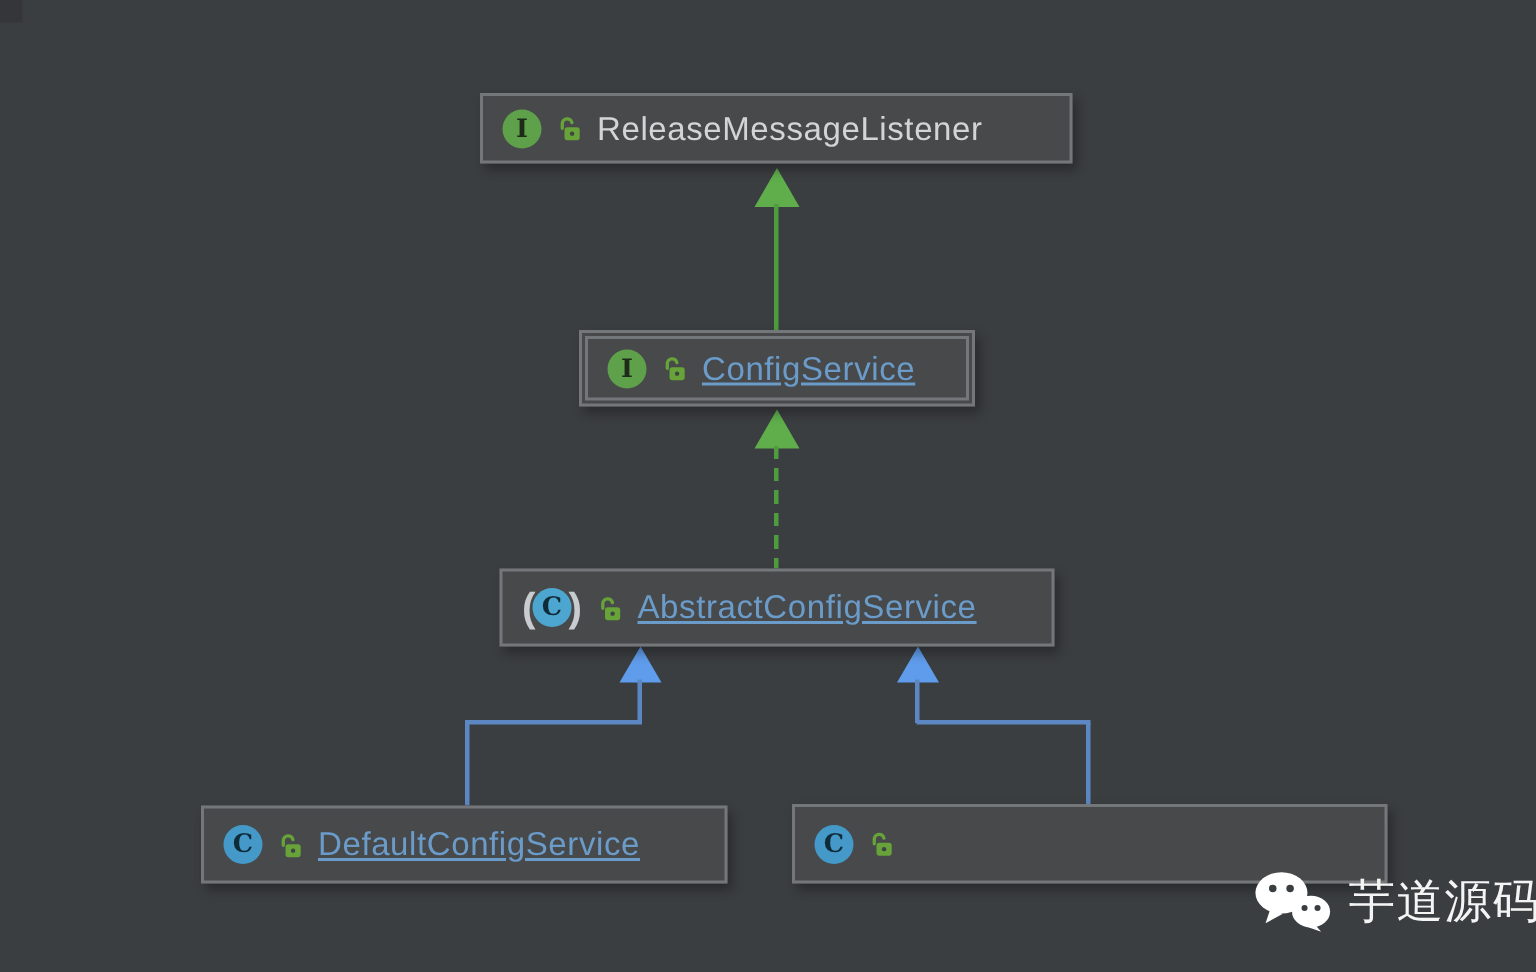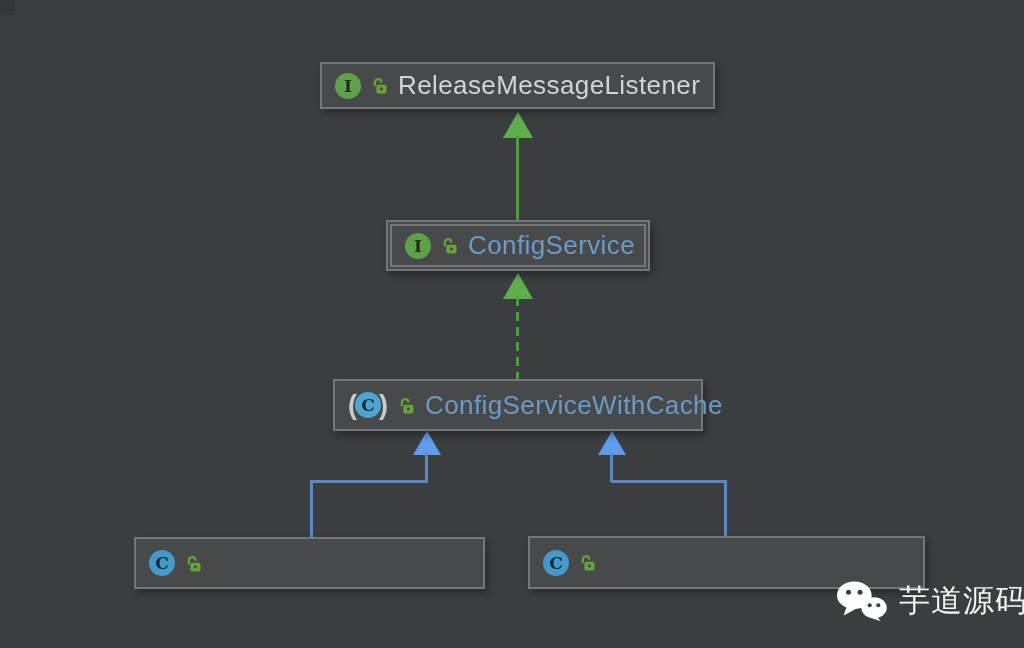--- a/index.html
+++ b/index.html
@@ -12,22 +12,22 @@
 
   
   .node{
     position:absolute;box-sizing:border-box;
     background:#47494b;border:2px solid #74777a;
     display:flex;align-items:center;
     padding-left:13px;gap:9px;
     box-shadow:3px 4px 7px rgba(0,0,0,0.32);
     cursor:default;
   }
-  .node .label{font-size:26px;letter-spacing:.4px;white-space:nowrap;}
-  .label.blue{color:#6b9bc8;}
+  .node .label{font-size:22px;letter-spacing:.4px;white-space:nowrap;}
+  .label.blue{color:#6b9bc8;text-decoration:underline;}
   .label.light{color:#d3d4d5;}
   .node.selected::after{
     content:"";position:absolute;inset:2px;border:2px solid #74777a;pointer-events:none;
   }
   
   .circ{
     width:26px;height:26px;border-radius:50%;
     display:flex;align-items:center;justify-content:center;
     font-size:17px;font-weight:bold;flex:0 0 auto;
   }
@@ -106,30 +106,31 @@
 
   <div class="node" style="left:333px;top:379px;width:370px;height:52px;">
     <span class="abstract-icon">
       <span class="circ cls" style="background:#4da6cf;">C</span>
     </span>
     <svg class="lock" viewBox="0 0 18 18">
       <path d="M4.6 9 V6.1 a3.1 3.1 0 0 1 6.1 -0.7" fill="none" stroke="#67a339" stroke-width="2.1" stroke-linecap="round"></path>
       <rect x="6" y="8.3" width="9.6" height="8.2" rx="1.8" fill="#67a339"></rect>
       <circle cx="10.8" cy="12.4" r="1.4" fill="#3f4446"></circle>
     </svg>
-    <span class="label blue">ConfigServiceWithCache</span>
+    <span class="label blue">AbstractConfigService</span>
   </div>
 
   <div class="node" style="left:134px;top:537px;width:351px;height:52px;">
     <span class="circ cls">C</span>
     <svg class="lock" viewBox="0 0 18 18">
       <path d="M4.6 9 V6.1 a3.1 3.1 0 0 1 6.1 -0.7" fill="none" stroke="#67a339" stroke-width="2.1" stroke-linecap="round"></path>
       <rect x="6" y="8.3" width="9.6" height="8.2" rx="1.8" fill="#67a339"></rect>
       <circle cx="10.8" cy="12.4" r="1.4" fill="#3f4446"></circle>
     </svg>
+    <span class="label blue">DefaultConfigService</span>
   </div>
 
   <div class="node" style="left:528px;top:536px;width:397px;height:53px;">
     <span class="circ cls">C</span>
     <svg class="lock" viewBox="0 0 18 18">
       <path d="M4.6 9 V6.1 a3.1 3.1 0 0 1 6.1 -0.7" fill="none" stroke="#67a339" stroke-width="2.1" stroke-linecap="round"></path>
       <rect x="6" y="8.3" width="9.6" height="8.2" rx="1.8" fill="#67a339"></rect>
       <circle cx="10.8" cy="12.4" r="1.4" fill="#3f4446"></circle>
     </svg>
   </div>

